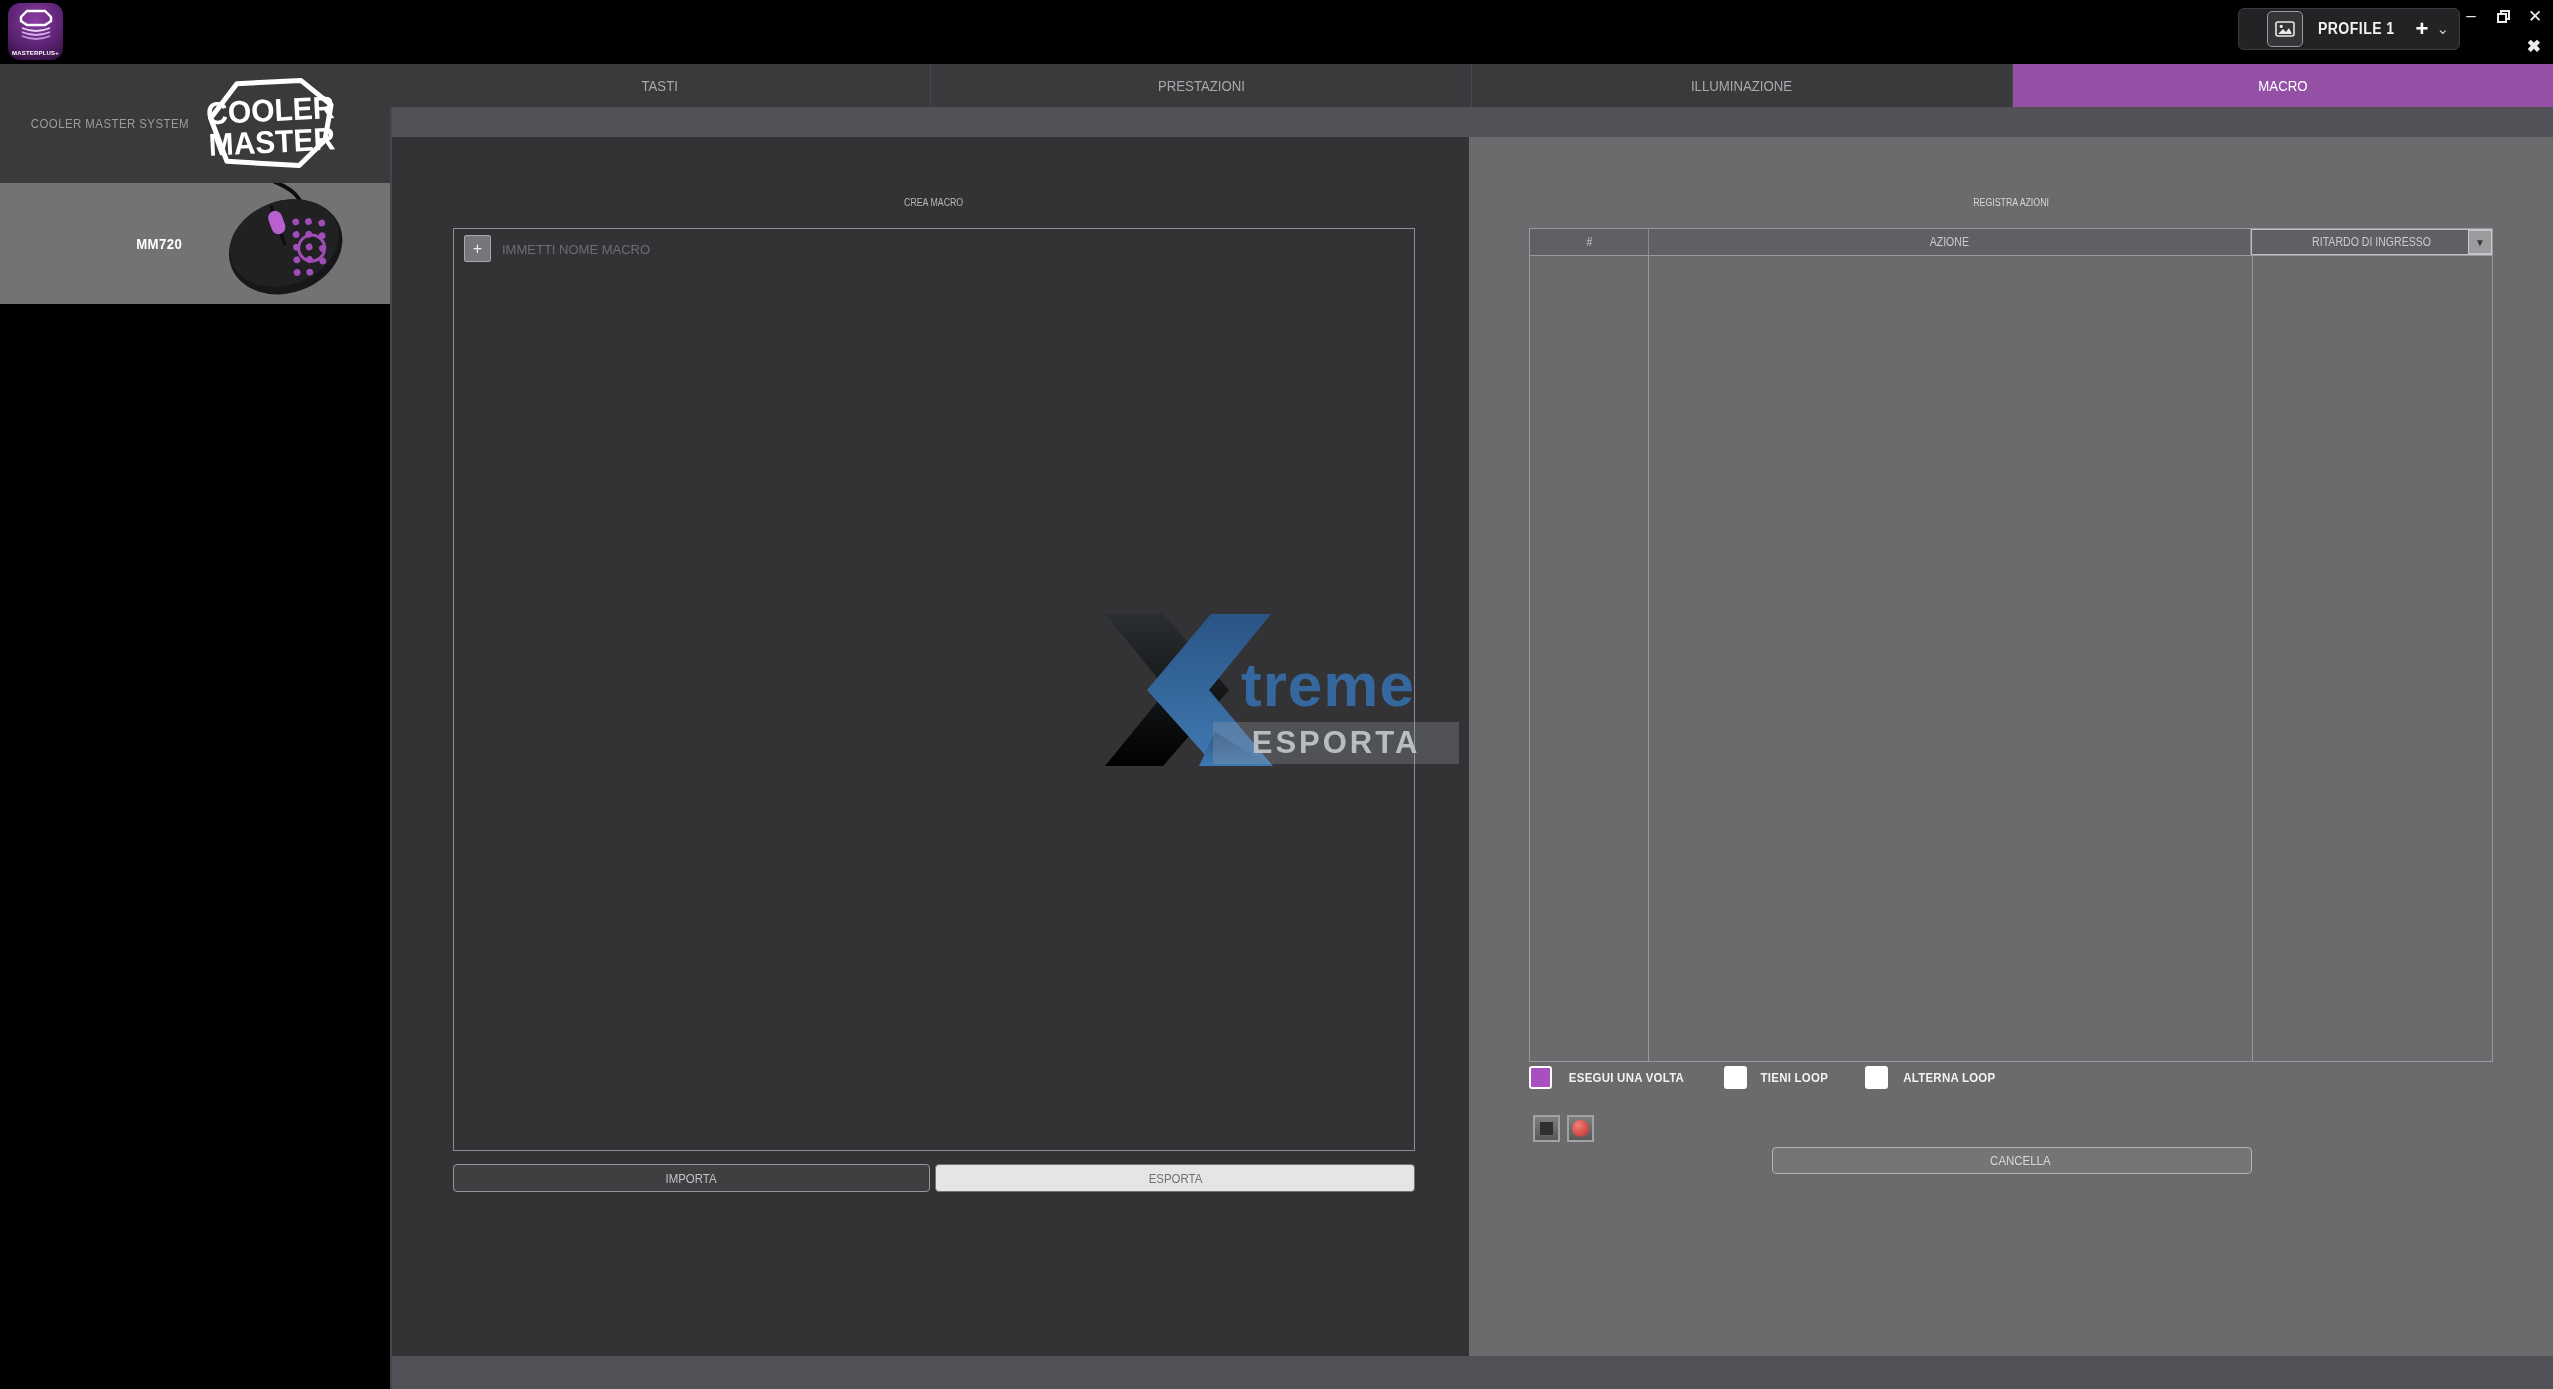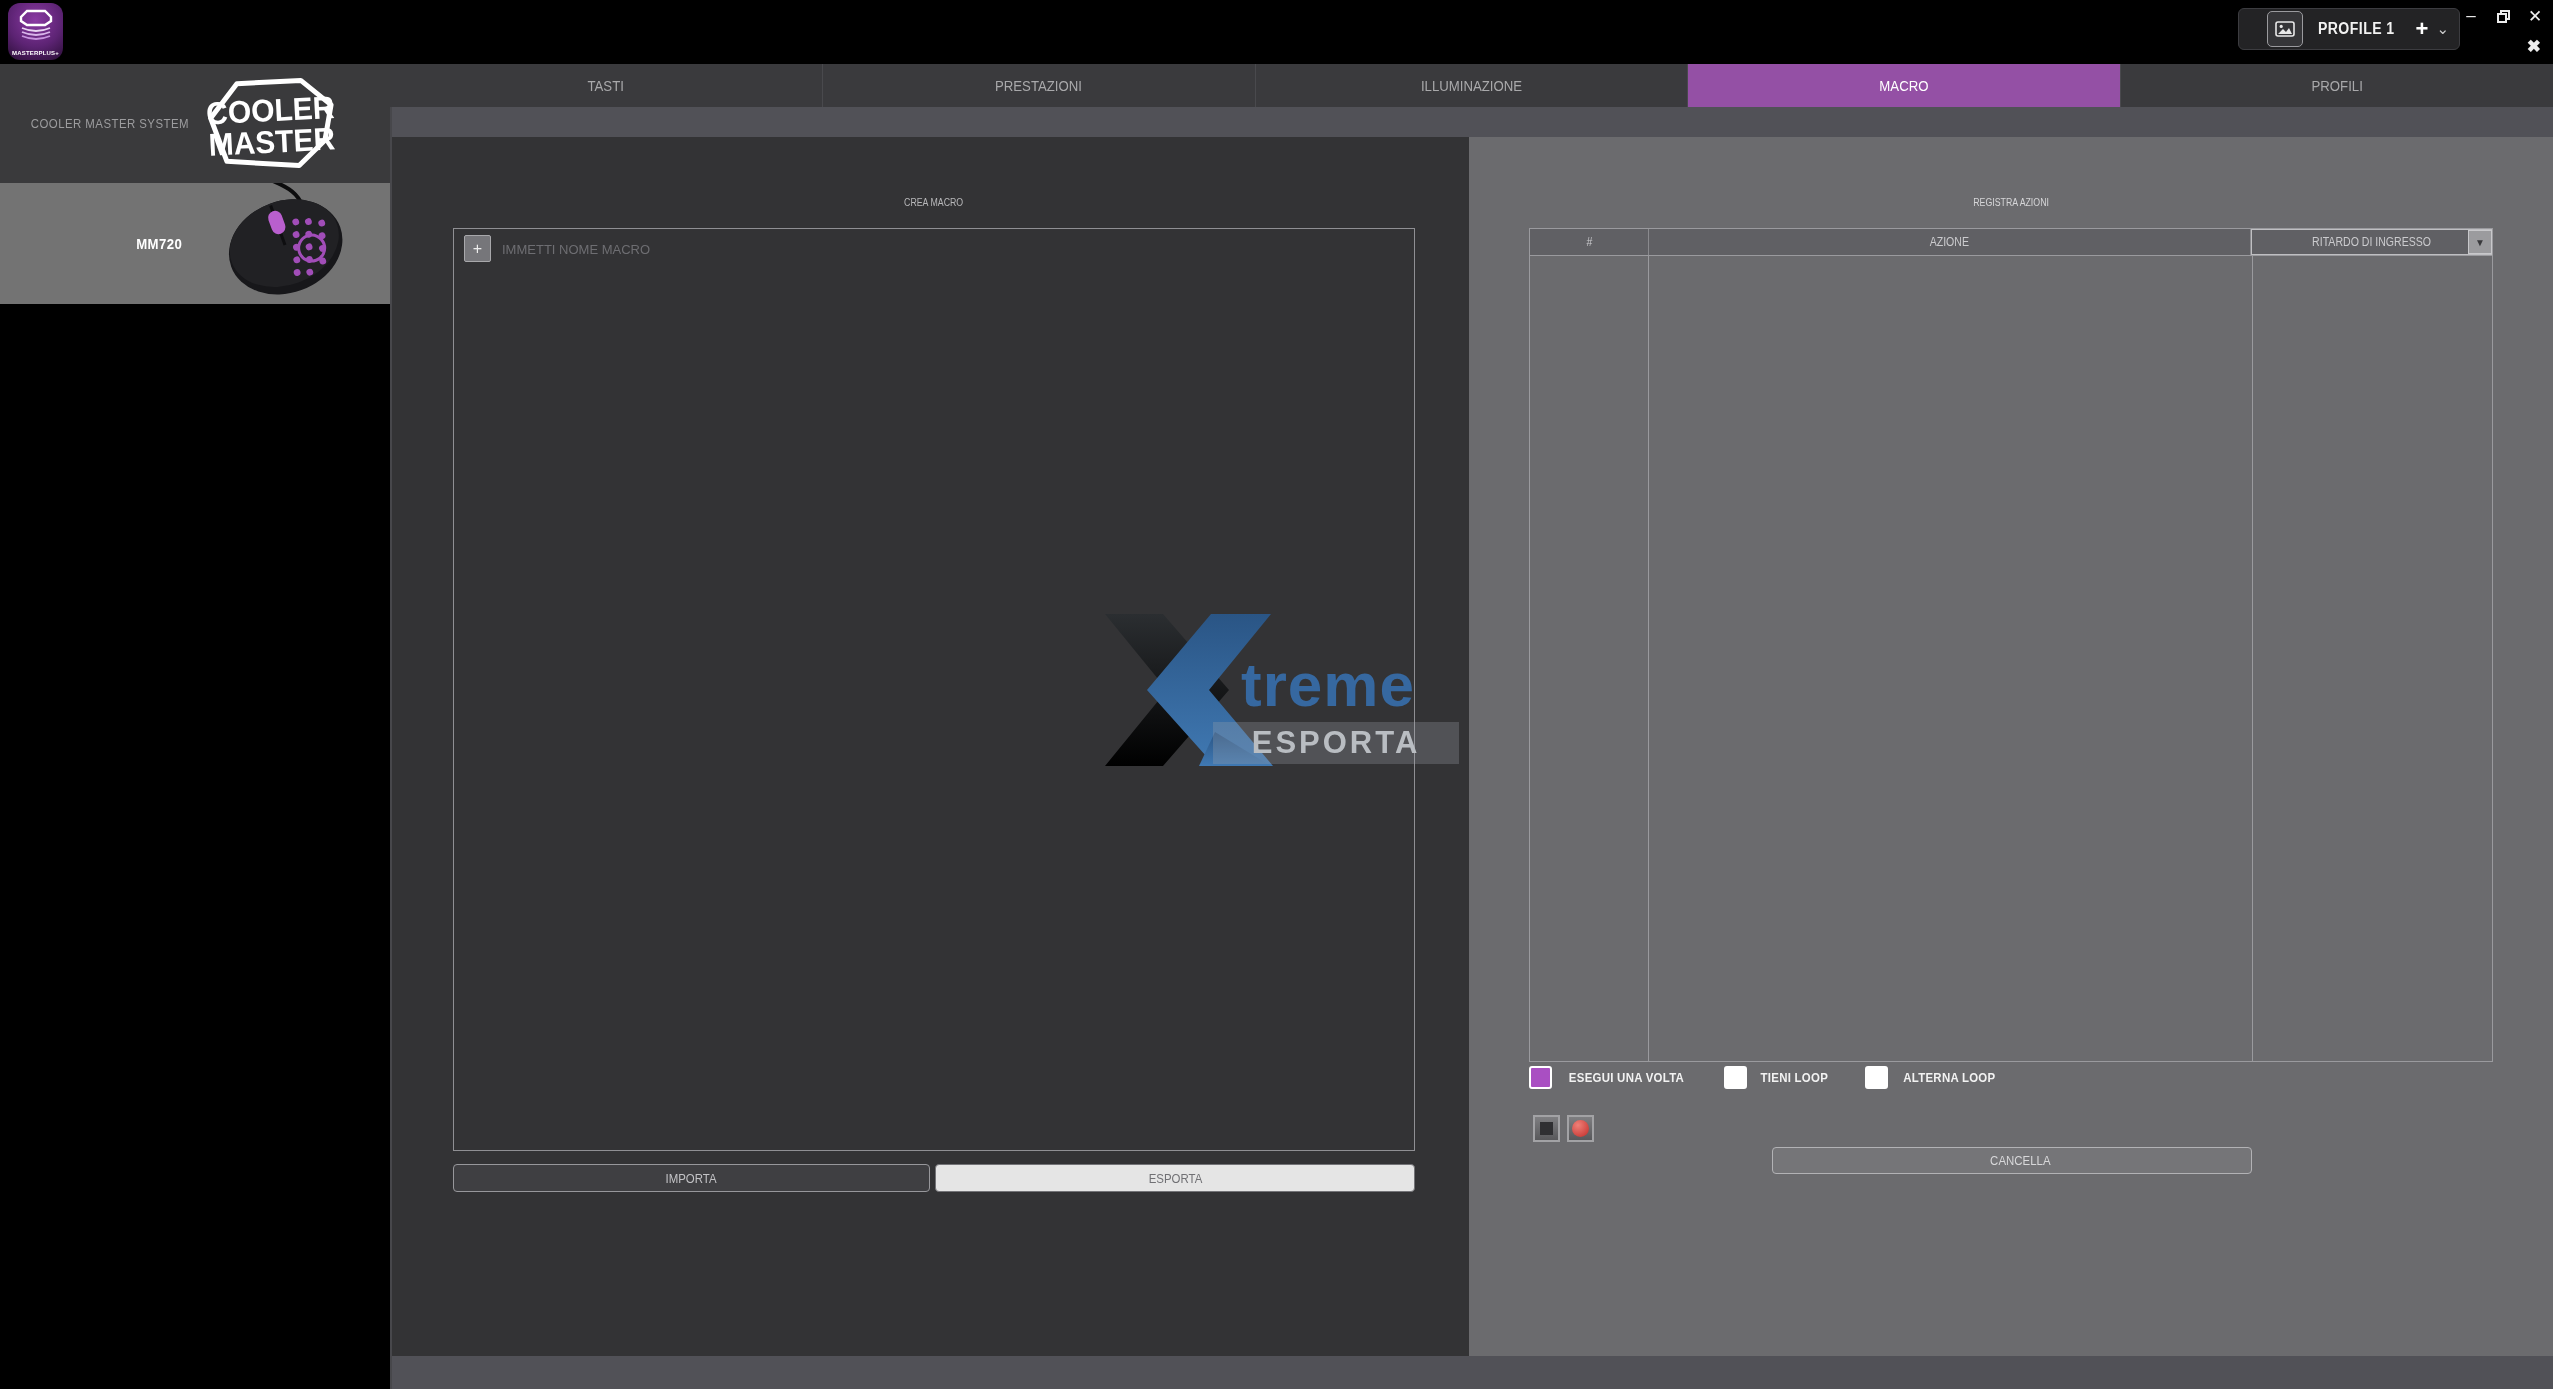--- a/index.html
+++ b/index.html
@@ -146,23 +146,20 @@
         <span class="cond">TASTI</span>
       </div>
     <div class="tab">
         <span class="cond">PRESTAZIONI</span>
       </div>
     <div class="tab">
         <span class="cond">ILLUMINAZIONE</span>
       </div>
     <div class="tab active">
         <span class="cond">MACRO</span>
-      </div>
-    <div class="tab">
-        <span class="cond">PROFILI</span>
       </div>
   </div>
 
   <div class="sidebar">
     <div class="sidebar-header">
       <span class="system-label cond">COOLER MASTER SYSTEM</span>
       <svg class="cm-logo" width="133" height="95" viewBox="0 0 133 95">
         <g transform="rotate(-3 66 47)">
           <path d="M34 5 L98 5 L127 31 L119 66 L92 90 L20 82 L6 38 Z" fill="none" stroke="#fff" stroke-width="5" stroke-linejoin="round"></path>
           <text x="66" y="42" text-anchor="middle" fill="#fff" font-size="30" font-weight="bold" font-family="Liberation Sans, sans-serif" transform="scale(1,1.05)">COOLER</text>

